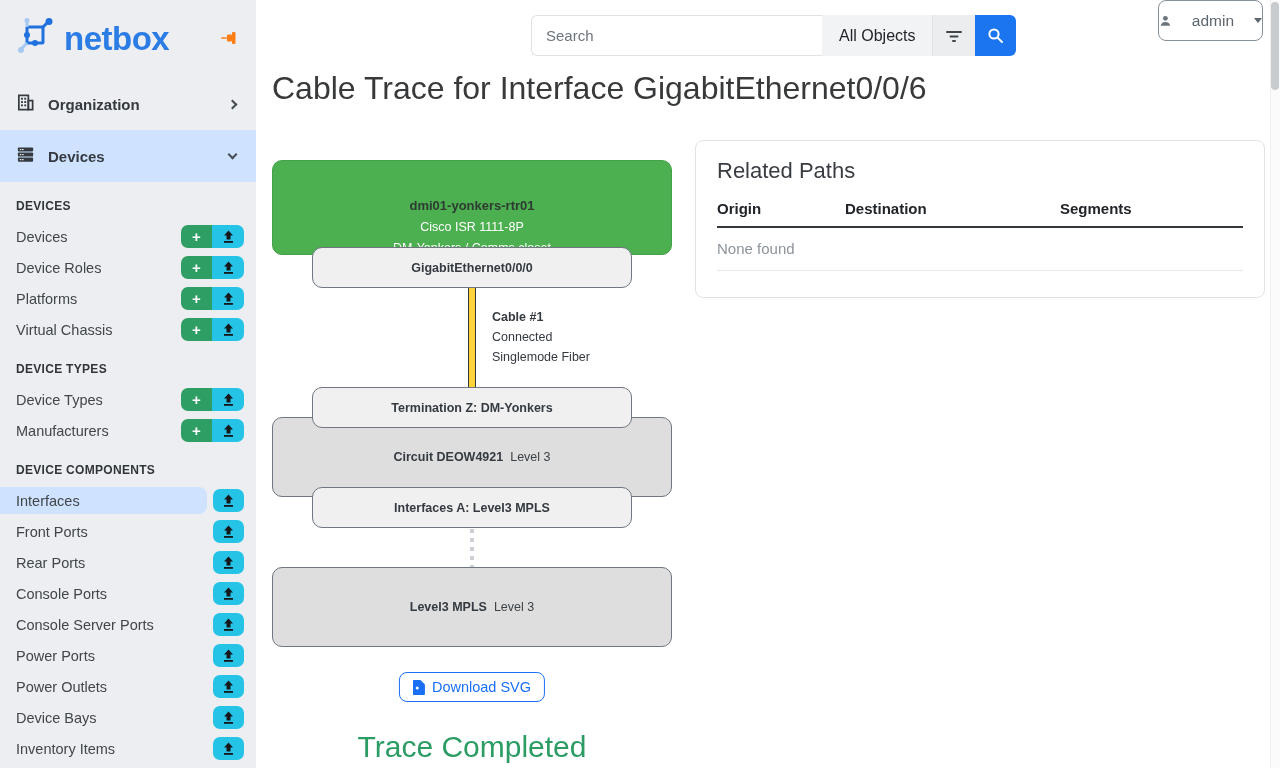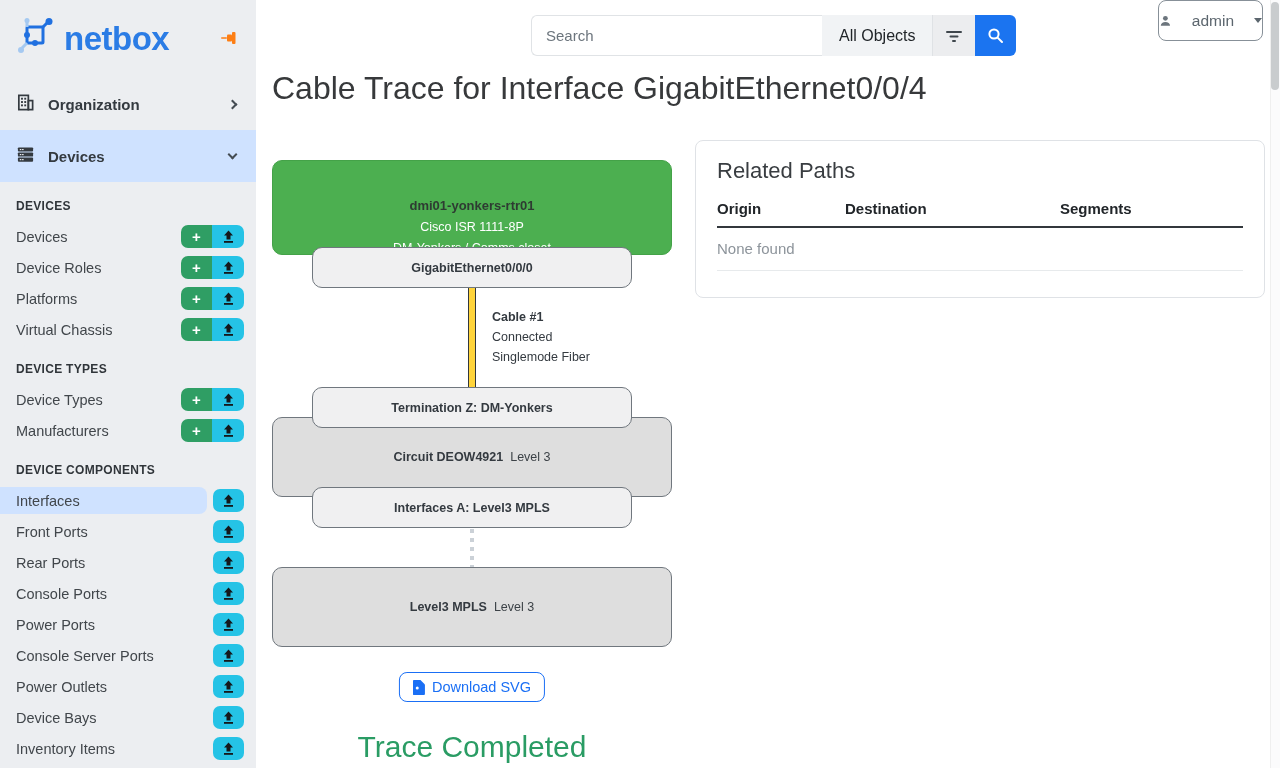--- a/index.html
+++ b/index.html
@@ -261,30 +261,30 @@
   <div class="item-row">
     <span class="item-label">Console Ports</span>
     <button class="btn-import solo">
         <svg width="13" height="13" viewBox="0 0 13 13" fill="#15181b">
           <path d="M6.5 0.5 L11 5.5 H8.5 V9.5 H4.5 V5.5 H2 Z"></path>
           <rect x="2" y="11" width="9" height="1.8"></rect>
         </svg>
       </button>
   </div>
   <div class="item-row">
+    <span class="item-label">Console Server Ports</span>
+    <button class="btn-import solo">
+        <svg width="13" height="13" viewBox="0 0 13 13" fill="#15181b">
+          <path d="M6.5 0.5 L11 5.5 H8.5 V9.5 H4.5 V5.5 H2 Z"></path>
+          <rect x="2" y="11" width="9" height="1.8"></rect>
+        </svg>
+      </button>
+  </div>
+  <div class="item-row">
     <span class="item-label">Power Ports</span>
-    <button class="btn-import solo">
-        <svg width="13" height="13" viewBox="0 0 13 13" fill="#15181b">
-          <path d="M6.5 0.5 L11 5.5 H8.5 V9.5 H4.5 V5.5 H2 Z"></path>
-          <rect x="2" y="11" width="9" height="1.8"></rect>
-        </svg>
-      </button>
-  </div>
-  <div class="item-row">
-    <span class="item-label">Console Server Ports</span>
     <button class="btn-import solo">
         <svg width="13" height="13" viewBox="0 0 13 13" fill="#15181b">
           <path d="M6.5 0.5 L11 5.5 H8.5 V9.5 H4.5 V5.5 H2 Z"></path>
           <rect x="2" y="11" width="9" height="1.8"></rect>
         </svg>
       </button>
   </div>
   <div class="item-row">
     <span class="item-label">Power Outlets</span>
     <button class="btn-import solo">
@@ -338,21 +338,21 @@
 
   <button class="user-btn">
     <svg width="16" height="16" viewBox="0 0 16 16" fill="#6c757d">
       <circle cx="8" cy="4.6" r="3"></circle>
       <path d="M2.2 14 a5.8 4.8 0 0 1 11.6 0 z"></path>
     </svg>
     <span>admin</span>
     <span class="caret"></span>
   </button>
 
-  <h1 class="page-title">Cable Trace for Interface GigabitEthernet0/0/4</h1>
+  <h1 class="page-title">Cable Trace for Interface GigabitEthernet0/0/6</h1>
 
   <div class="trace">
     <div class="cable-line"></div>
     <div class="dash-line"></div>
 
     <div class="tbox node">
       <div class="nm">dmi01-yonkers-rtr01</div>
       <div class="sub">Cisco ISR 1111-8P</div>
       <div class="sub">DM-Yonkers / Comms closet</div>
     </div>

